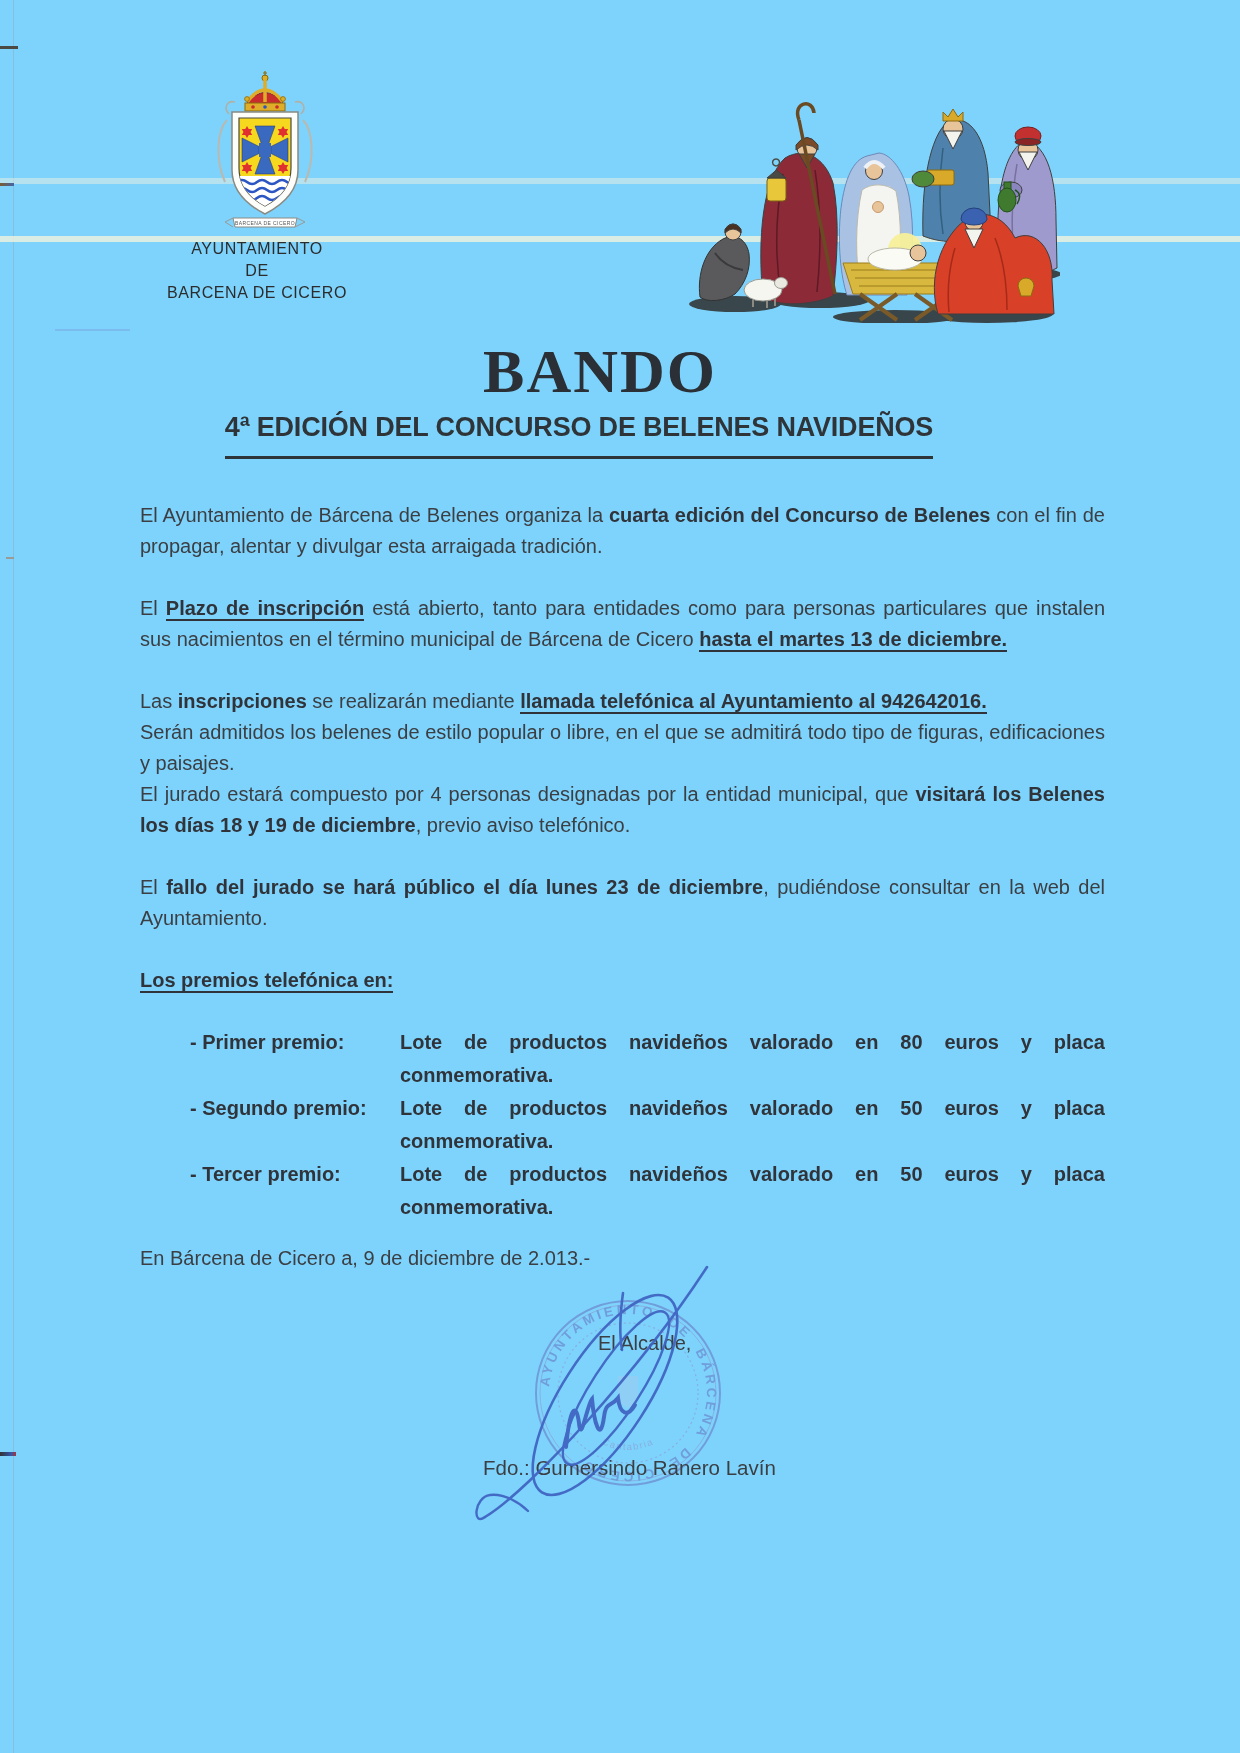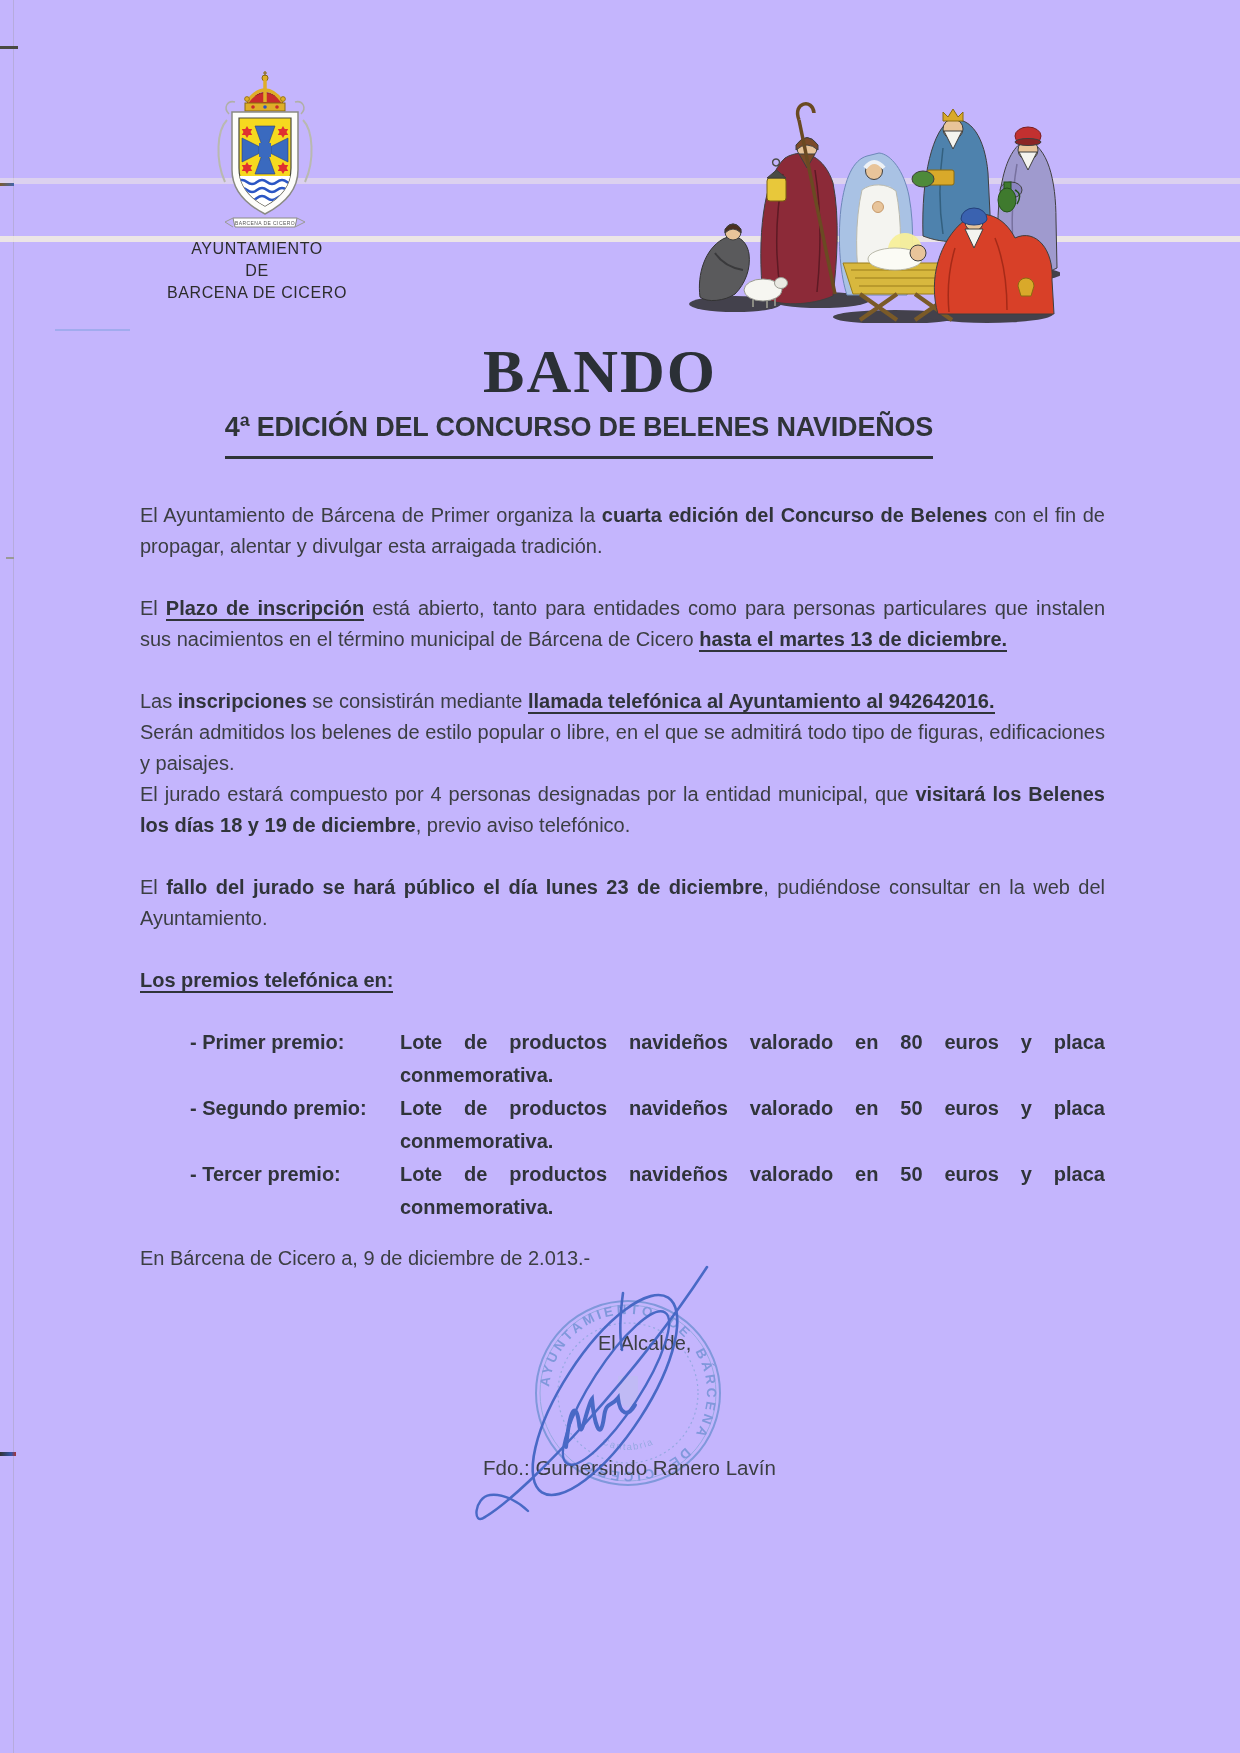--- a/index.html
+++ b/index.html
@@ -1,19 +1,19 @@
 <!DOCTYPE html>
 <html lang="es"><head>
 <meta charset="utf-8">
 <style>
   * { margin:0; padding:0; box-sizing:border-box; }
   html,body { background:#ffffff; }
   body { font-family:"Liberation Sans", sans-serif; }
   .page {
-    position:relative; width:1240px; height:1753px; background:#c4b5fd;
+    position:relative; width:1240px; height:1753px; background:#7dd3fc;
     overflow:hidden; color:#3b3e42;
   }
 
   
   .scan-vline { position:absolute; left:13px; top:0; width:1px; height:100%;
     background:rgba(150,150,150,.30); }
   .scan-band { position:absolute; left:0; width:100%; height:6px;
     background:#faf5dd; opacity:.75; }
   .scan-dash { position:absolute; background:#4a4a42; }
 
@@ -216,23 +216,23 @@
     </g>
   </svg>
 
   <h1 class="doc-title">BANDO</h1>
   <h2 class="doc-subtitle">
     <span>4ª EDICIÓN DEL CONCURSO DE BELENES NAVIDEÑOS</span>
   </h2>
 
   <div class="content">
     <div>
-        <p class="para"><span>El Ayuntamiento de Bárcena de Primer organiza la </span><span class="b">cuarta edición del Concurso de Belenes</span><span> con el fin de propagar, alentar y divulgar esta arraigada tradición.</span></p>
+        <p class="para"><span>El Ayuntamiento de Bárcena de Belenes organiza la </span><span class="b">cuarta edición del Concurso de Belenes</span><span> con el fin de propagar, alentar y divulgar esta arraigada tradición.</span></p>
         <p class="para gap"><span>El </span><span class="b u">Plazo de inscripción</span><span> está abierto, tanto para entidades como para personas particulares que instalen sus nacimientos en el término municipal de Bárcena de Cicero </span><span class="b u">hasta el martes 13 de diciembre.</span></p>
-        <p class="para gap"><span>Las </span><span class="b">inscripciones</span><span> se consistirán mediante </span><span class="b u">llamada telefónica al Ayuntamiento al 942642016.</span></p>
+        <p class="para gap"><span>Las </span><span class="b">inscripciones</span><span> se realizarán mediante </span><span class="b u">llamada telefónica al Ayuntamiento al 942642016.</span></p>
         <p class="para"><span>Serán admitidos los belenes de estilo popular o libre, en el que se admitirá todo tipo de figuras, edificaciones y paisajes.</span></p>
         <p class="para"><span>El jurado estará compuesto por 4 personas designadas por la entidad municipal, que </span><span class="b">visitará los Belenes los días 18 y 19 de diciembre</span><span>, previo aviso telefónico.</span></p>
         <p class="para gap"><span>El </span><span class="b">fallo del jurado se hará público el día lunes 23 de diciembre</span><span>, pudiéndose consultar en la web del Ayuntamiento.</span></p>
       </div>
 
     <div class="prizes-heading">
       <span>Los premios telefónica en:</span>
     </div>
 
     <div class="prizes">

